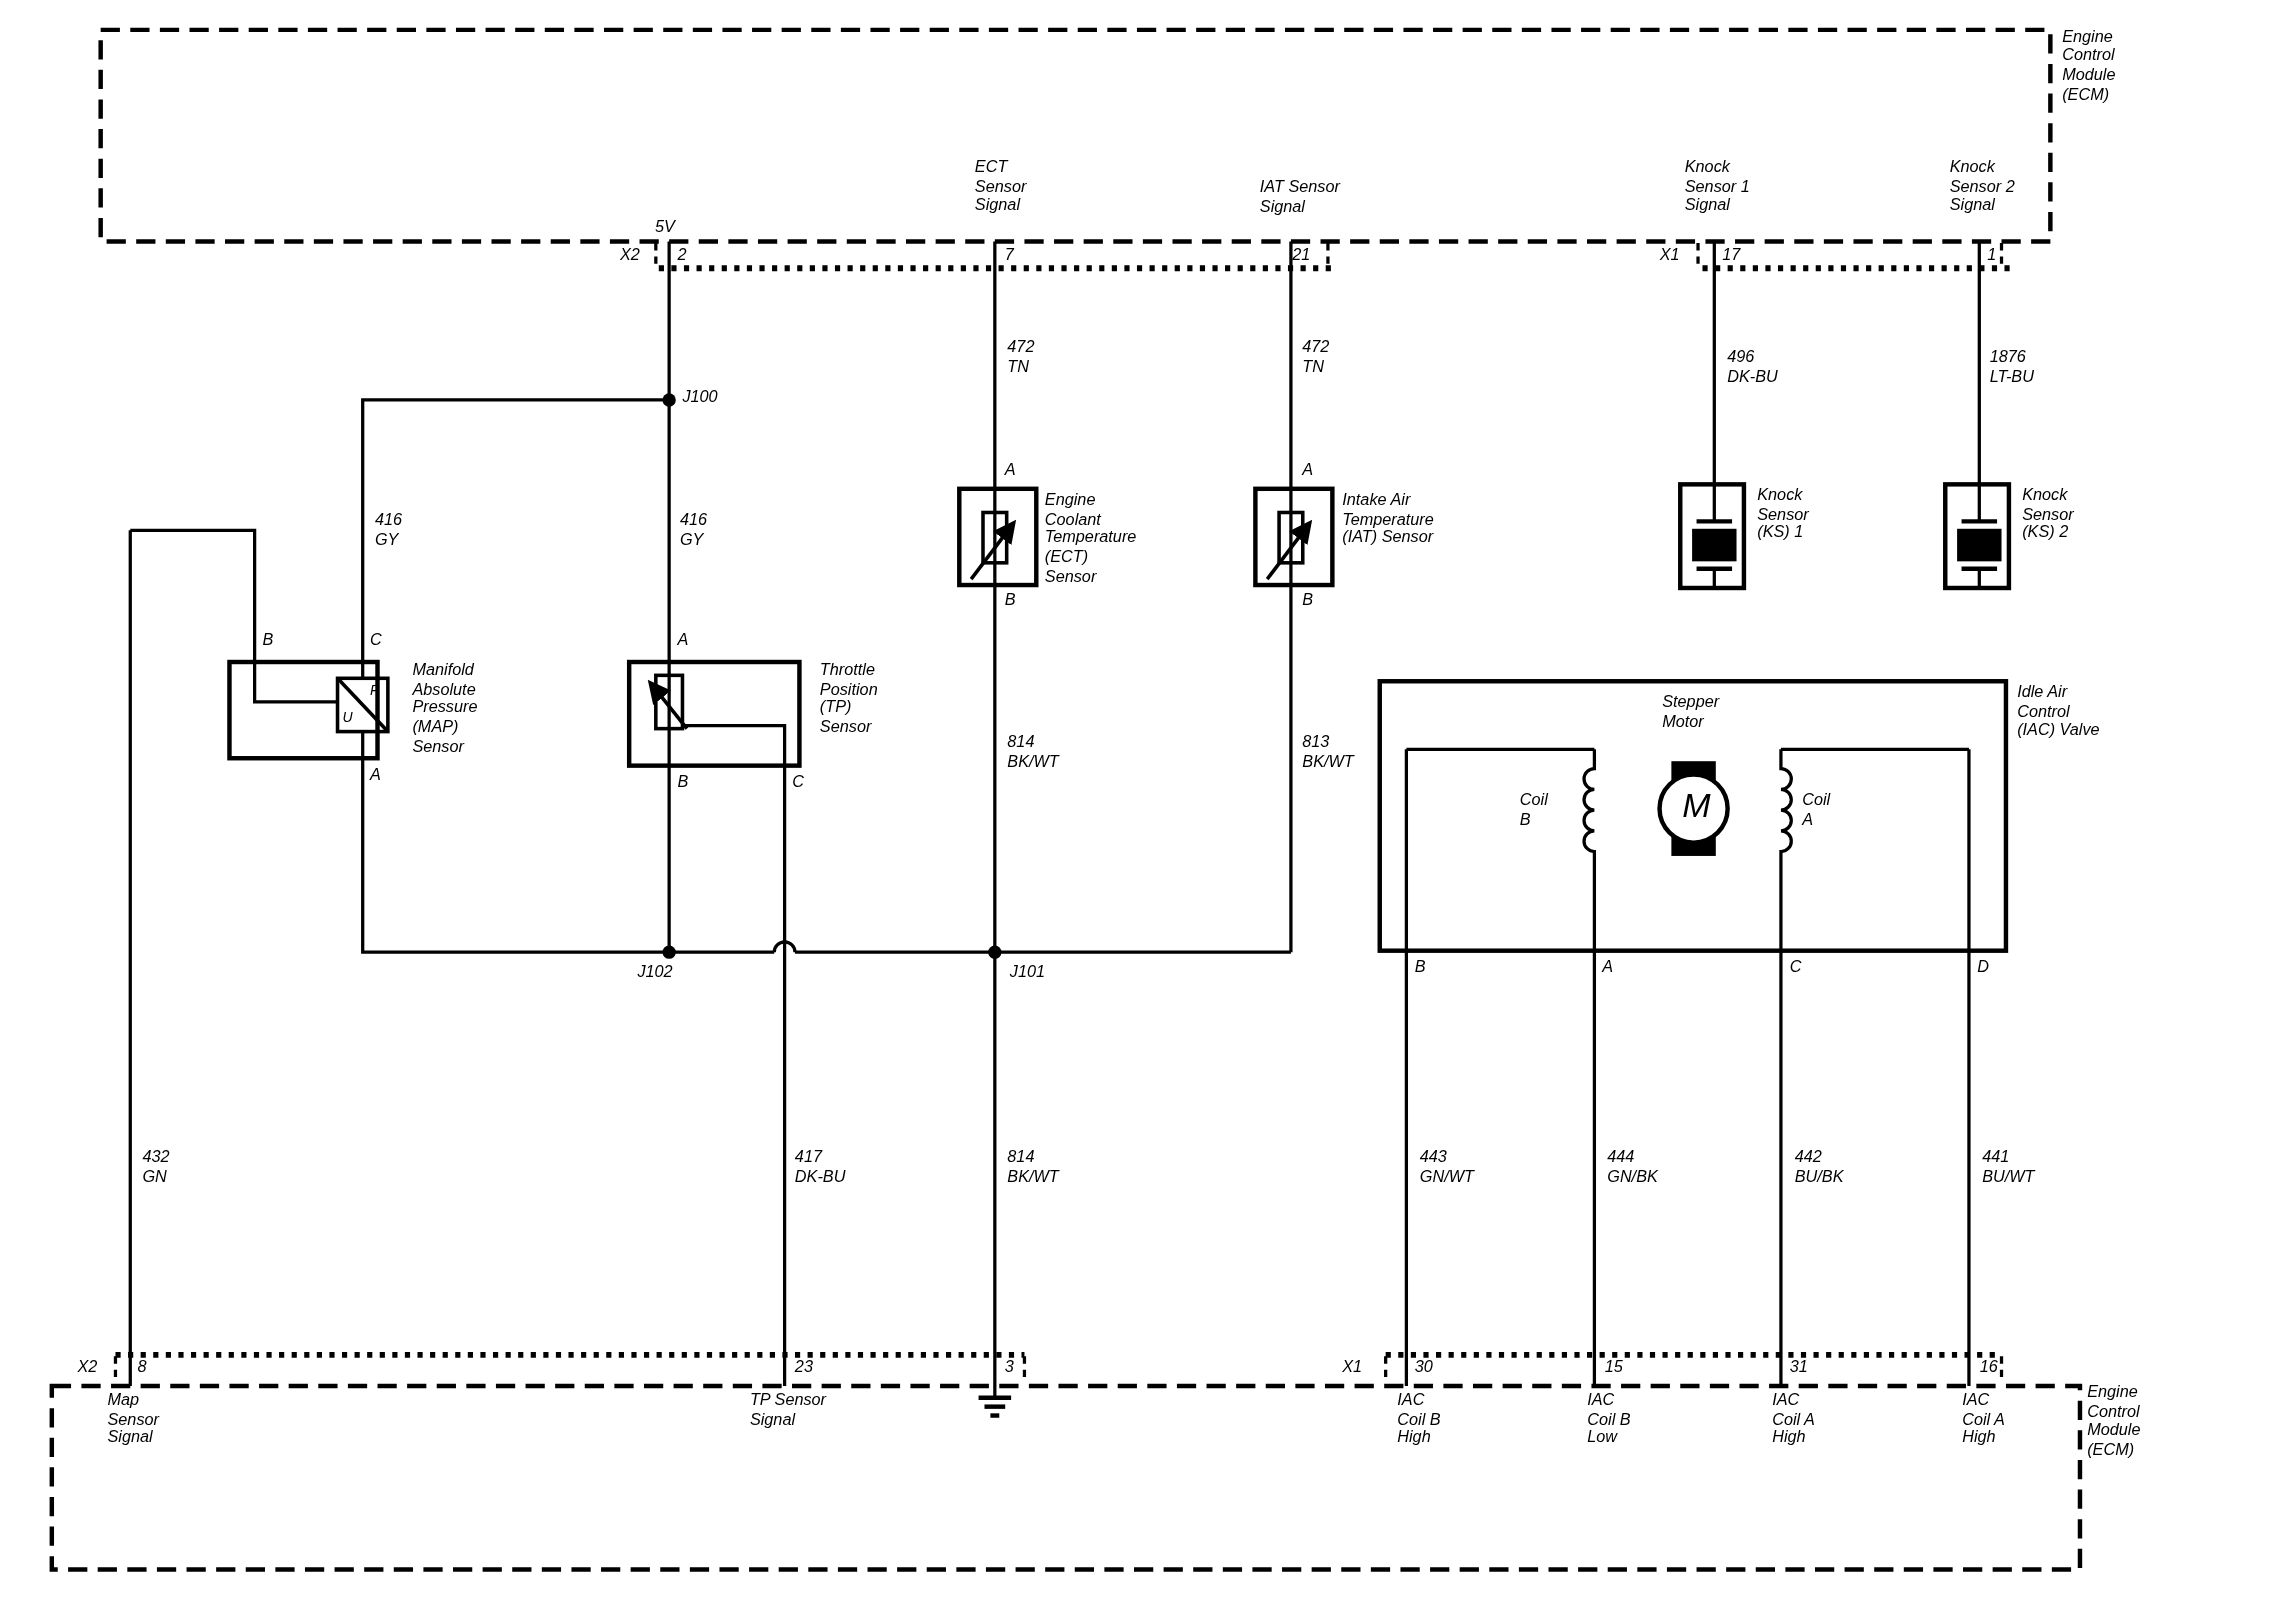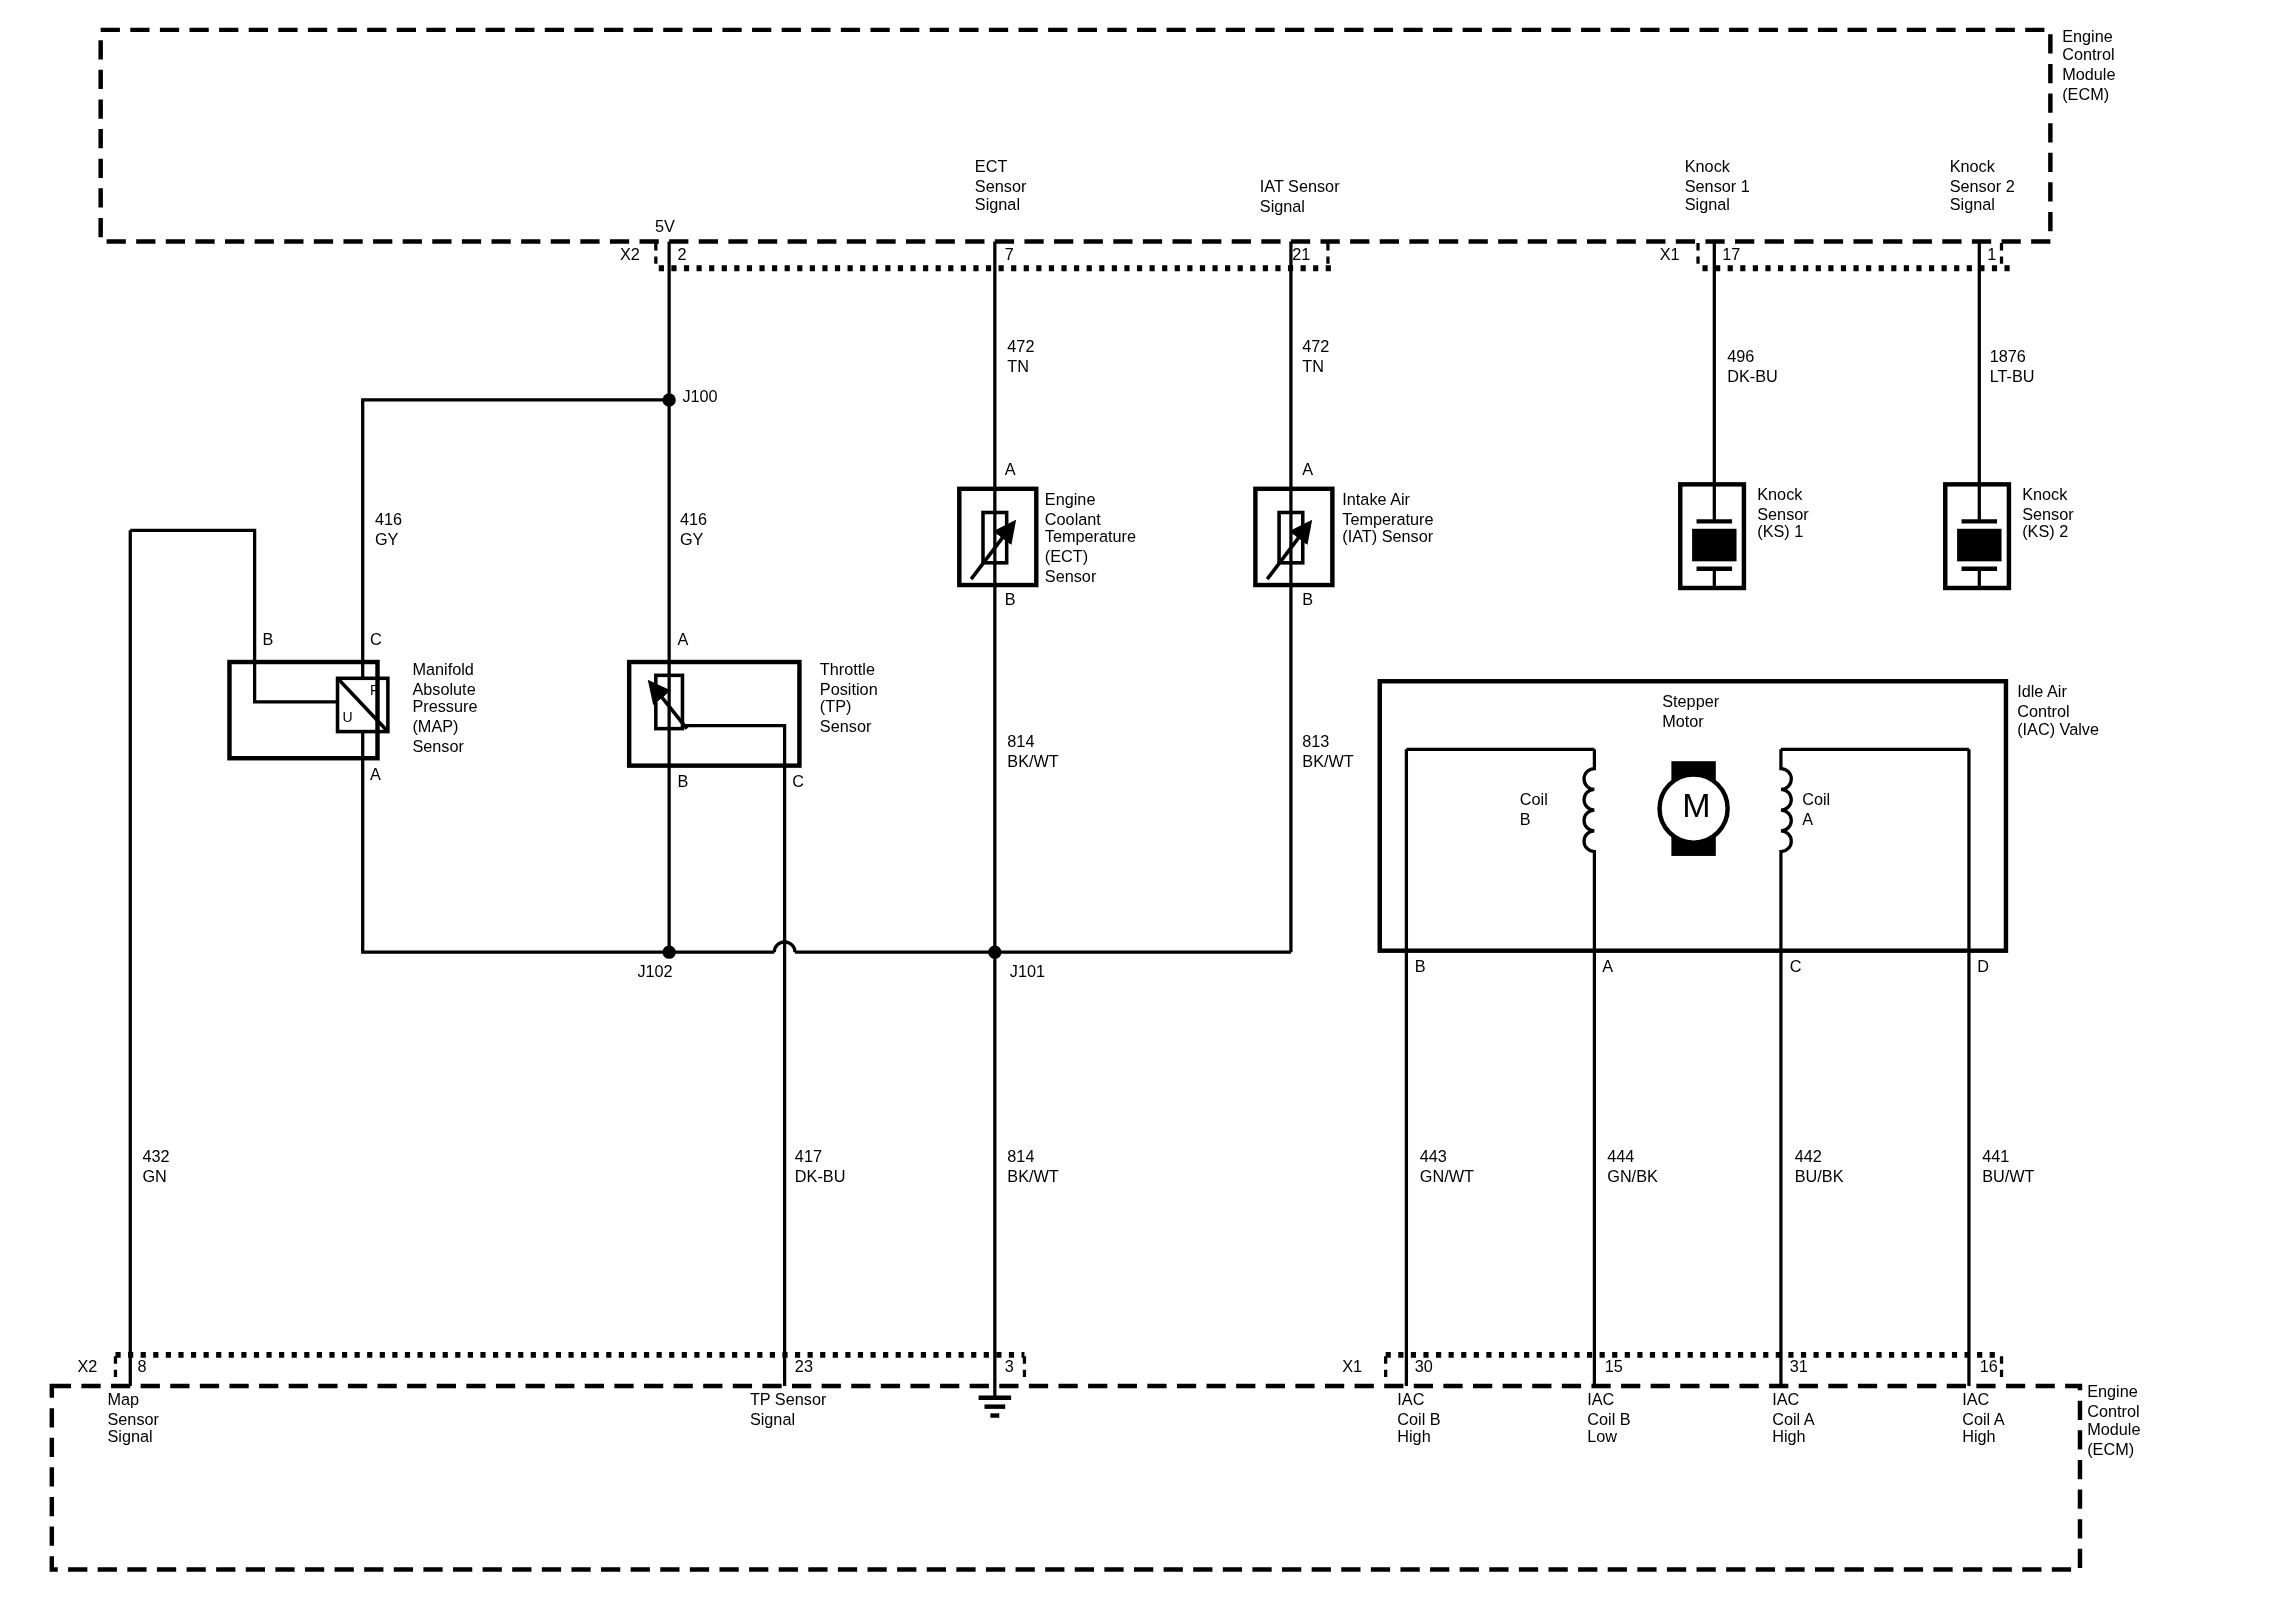--- a/index.html
+++ b/index.html
@@ -1,16 +1,16 @@
 <!DOCTYPE html>
 <html style="font-size:9.5px"><head>
 <meta charset="utf-8">
 <style>
   html,body { margin:0; padding:0; background:#fff; }
-  .stage { position:relative; width:2295px; height:1610px; background:#ffffff; overflow:hidden; }
+  .stage { position:relative; width:2295px; height:1610px; background:#ffffff; overflow:hidden;font-style:italic; }
   .canvas { position:absolute; left:0; top:0; width:918px; height:644px;
             transform:scale(2.4996); transform-origin:0 0;
             font-family:"Liberation Sans","DejaVu Sans",sans-serif; color:#000; }
   svg.art { position:absolute; left:0; top:0; width:918px; height:644px; }
   .lbl { position:absolute; font-size:6.5px; line-height:7.7px; white-space:pre-line; color:#000; }
   .sm  { font-size:5.6px; line-height:6px; }
   .mm  { font-size:13.6px; line-height:13.6px; }
   
   .w    { stroke:#000; stroke-width:2.2; fill:none; }
   .bx   { stroke:#000; stroke-width:3;   fill:none; }

